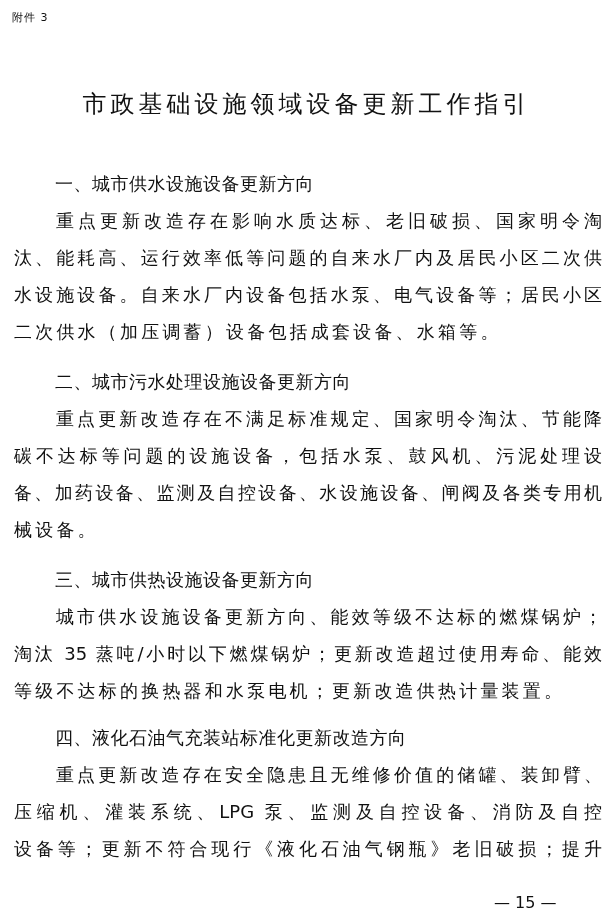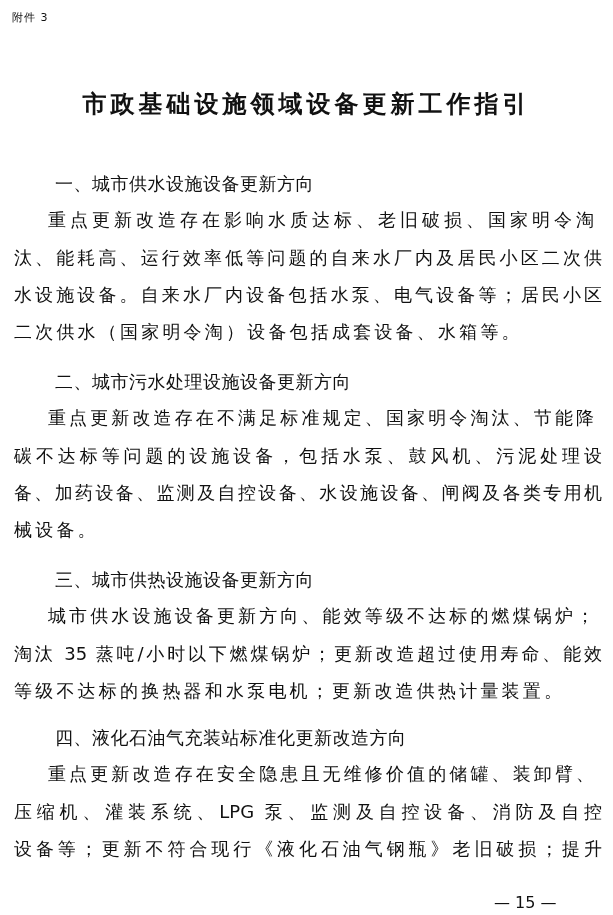--- a/index.html
+++ b/index.html
@@ -1,39 +1,39 @@
 <!DOCTYPE html>
 <html><head>
 <meta charset="utf-8">
 <style>
   html, body { margin: 0; padding: 0; background: #ffffff; }
   body { width: 613px; height: 915px; position: relative; overflow: hidden;
          font-family: "DejaVu Sans", sans-serif; color: #111; }
   .attach { position: absolute; left: 12px; top: 10px; font-size: 11px; letter-spacing: 1px; }
   .title { position: absolute; left: 0; width: 613px; top: 88px; text-align: center;
-           font-size: 24px; letter-spacing: 4px; font-weight: bold; }
+           font-size: 24px; letter-spacing: 4px; font-weight: normal; }
   .line { position: absolute; left: 14px; width: 588px; font-size: 18px; height: 24px; line-height: 24px;
           white-space: nowrap; text-align: justify; text-align-last: justify; letter-spacing: 0; }
   .line.last { text-align-last: left; letter-spacing: 3.2px; }
   .heading { position: absolute; left: 55px; font-size: 18px; font-weight: normal; height: 24px; line-height: 24px;
              white-space: nowrap; letter-spacing: 0.5px; }
-  .indent { left: 48px; width: 546px; font-family: Liberation Mono, monospace; }
+  .indent { left: 56px; width: 546px; }
   .pagenum { position: absolute; left: 494px; top: 880px; font-size: 16px; white-space: pre; margin-top: 13px; }
 </style>
 </head>
 <body>
 
 <div class="attach">附件 3</div>
 <div class="title">市政基础设施领域设备更新工作指引</div>
 
 <div class="heading" style="top:172px">一、城市供水设施设备更新方向</div>
 <div class="line indent" style="top:209px">重点更新改造存在影响水质达标、老旧破损、国家明令淘</div>
 <div class="line" style="top:246px">汰、能耗高、运行效率低等问题的自来水厂内及居民小区二次供</div>
 <div class="line" style="top:283px">水设施设备。自来水厂内设备包括水泵、电气设备等；居民小区</div>
-<div class="line last" style="top:320px">二次供水（国家明令淘）设备包括成套设备、水箱等。</div>
+<div class="line last" style="top:320px">二次供水（加压调蓄）设备包括成套设备、水箱等。</div>
 
 <div class="heading" style="top:370px">二、城市污水处理设施设备更新方向</div>
 <div class="line indent" style="top:407px">重点更新改造存在不满足标准规定、国家明令淘汰、节能降</div>
 <div class="line" style="top:444px">碳不达标等问题的设施设备，包括水泵、鼓风机、污泥处理设</div>
 <div class="line" style="top:481px">备、加药设备、监测及自控设备、水设施设备、闸阀及各类专用机</div>
 <div class="line last" style="top:518px">械设备。</div>
 
 <div class="heading" style="top:568px">三、城市供热设施设备更新方向</div>
 <div class="line indent" style="top:605px">城市供水设施设备更新方向、能效等级不达标的燃煤锅炉；</div>
 <div class="line" style="top:642px">淘汰 35 蒸吨/小时以下燃煤锅炉；更新改造超过使用寿命、能效</div>

